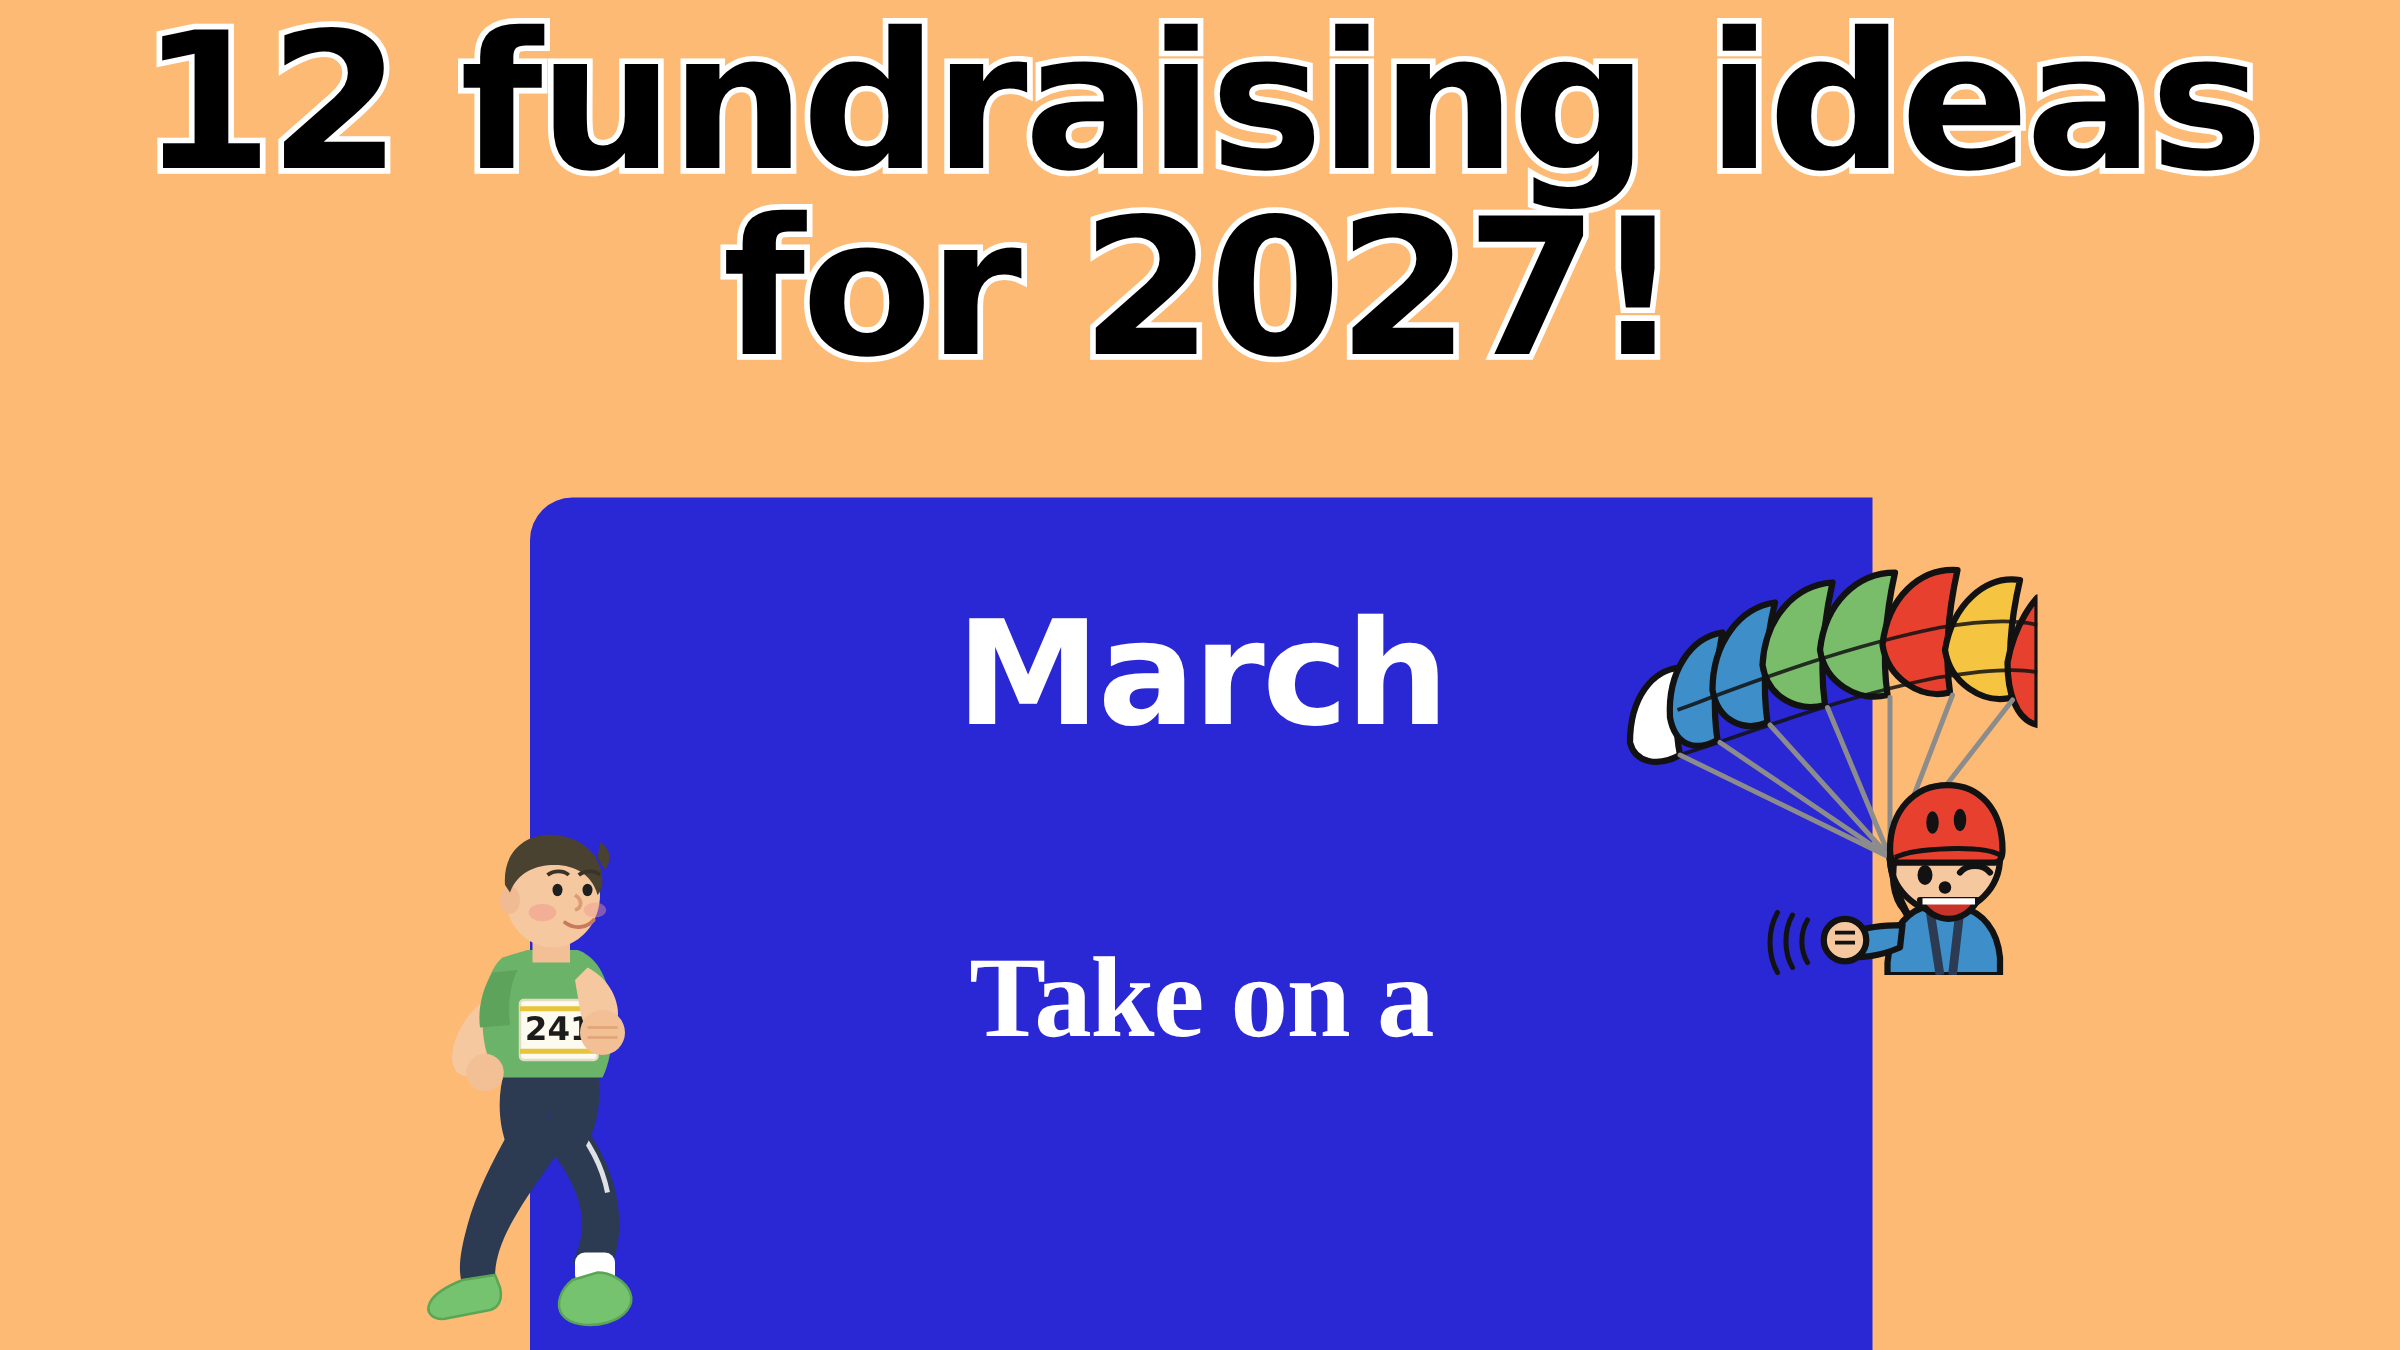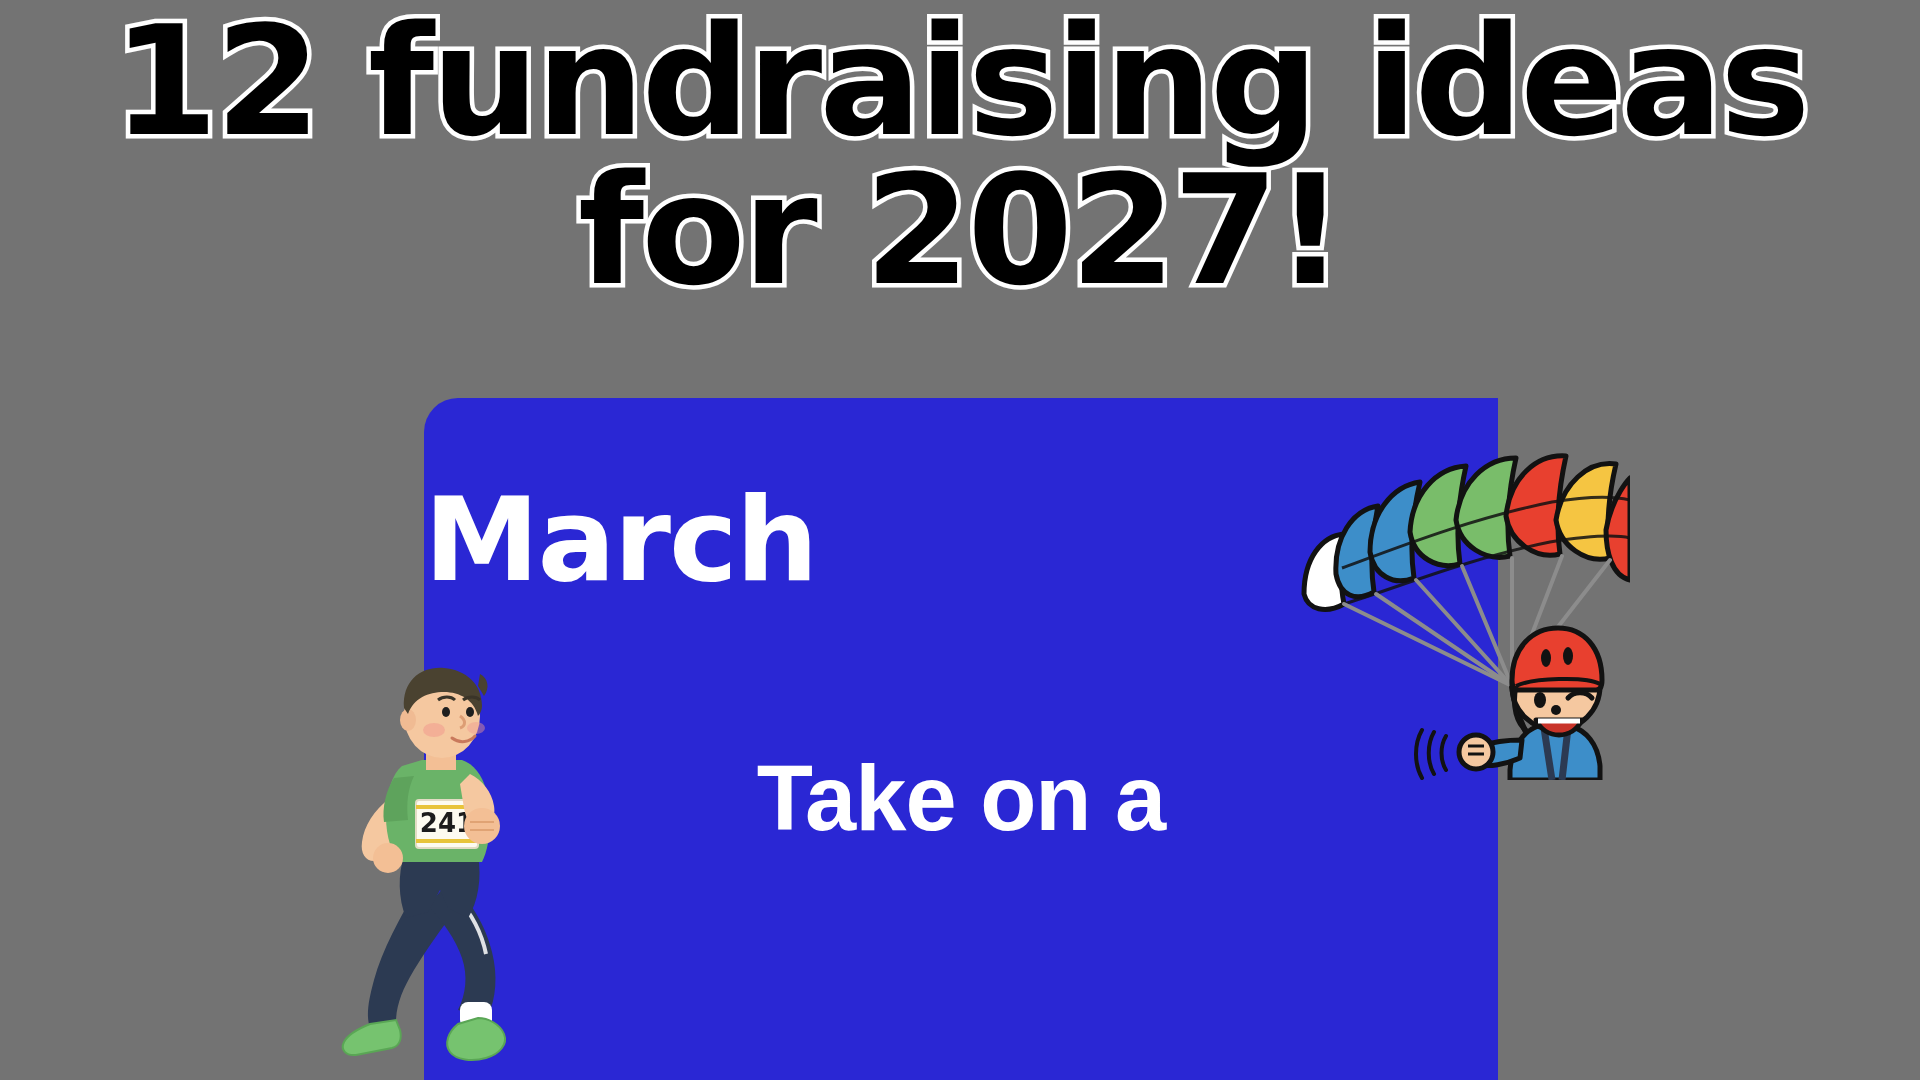--- a/index.html
+++ b/index.html
@@ -6,21 +6,21 @@
   html, body {
     width: 1920px;
     height: 1080px;
     overflow: hidden;
     font-family: "Liberation Sans", sans-serif;
   }
   #poster {
     position: relative;
     width: 1920px;
     height: 1080px;
-    background: #737373;
+    background: #fdba74;
     overflow: hidden;
   }
 
   
   #headline {
     position: absolute;
     left: 0;
     top: 8px;
     width: 1920px;
     text-align: center;
@@ -46,36 +46,36 @@
     background: #2a27d4;
     border-top-left-radius: 34px;
     border-top-right-radius: 0px;
   }
 
   #card-month {
     position: absolute;
     left: 0;
     top: 84px;
     width: 1074px;
-    text-align: left;
+    text-align: center;
     font-family: "DejaVu Sans", sans-serif;
     font-weight: 700;
     font-size: 116px;
     line-height: 1;
     letter-spacing: -2px;
     color: #ffffff;
   }
 
   #card-subtitle {
     position: absolute;
     left: 0;
     top: 340px;
     width: 1074px;
     text-align: center;
-    font-family: Liberation Sans, sans-serif;
+    font-family: Liberation Serif, serif;
     font-weight: 700;
     font-size: 92px;
     line-height: 1.32;
     letter-spacing: -1px;
     color: #ffffff;
   }
   #card-subtitle .sub-line { display: block; }
 
   
   #runner {

